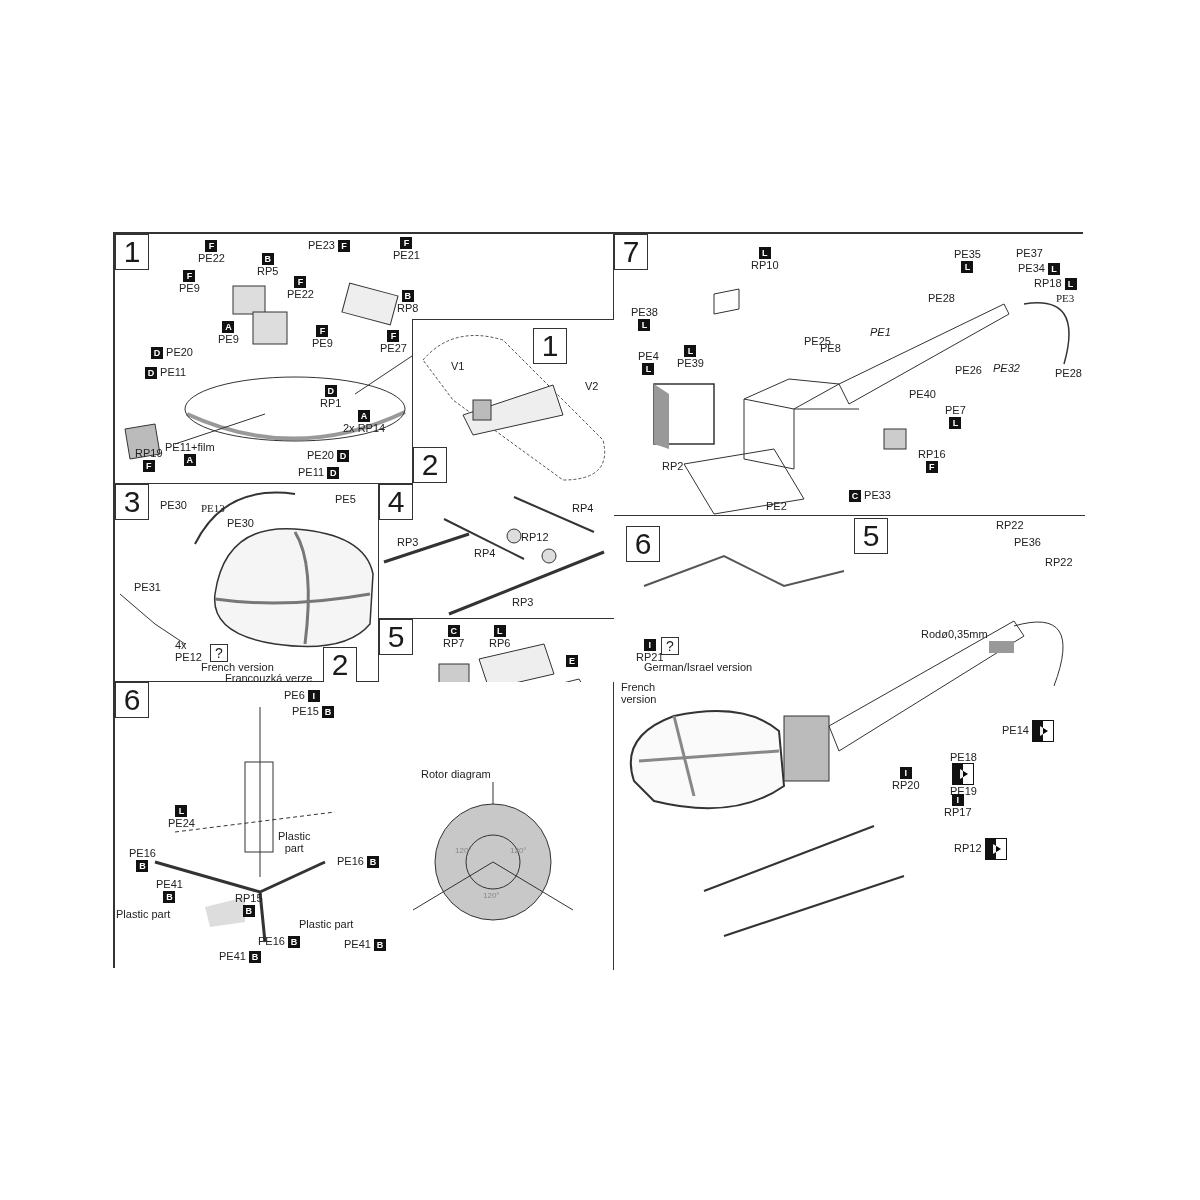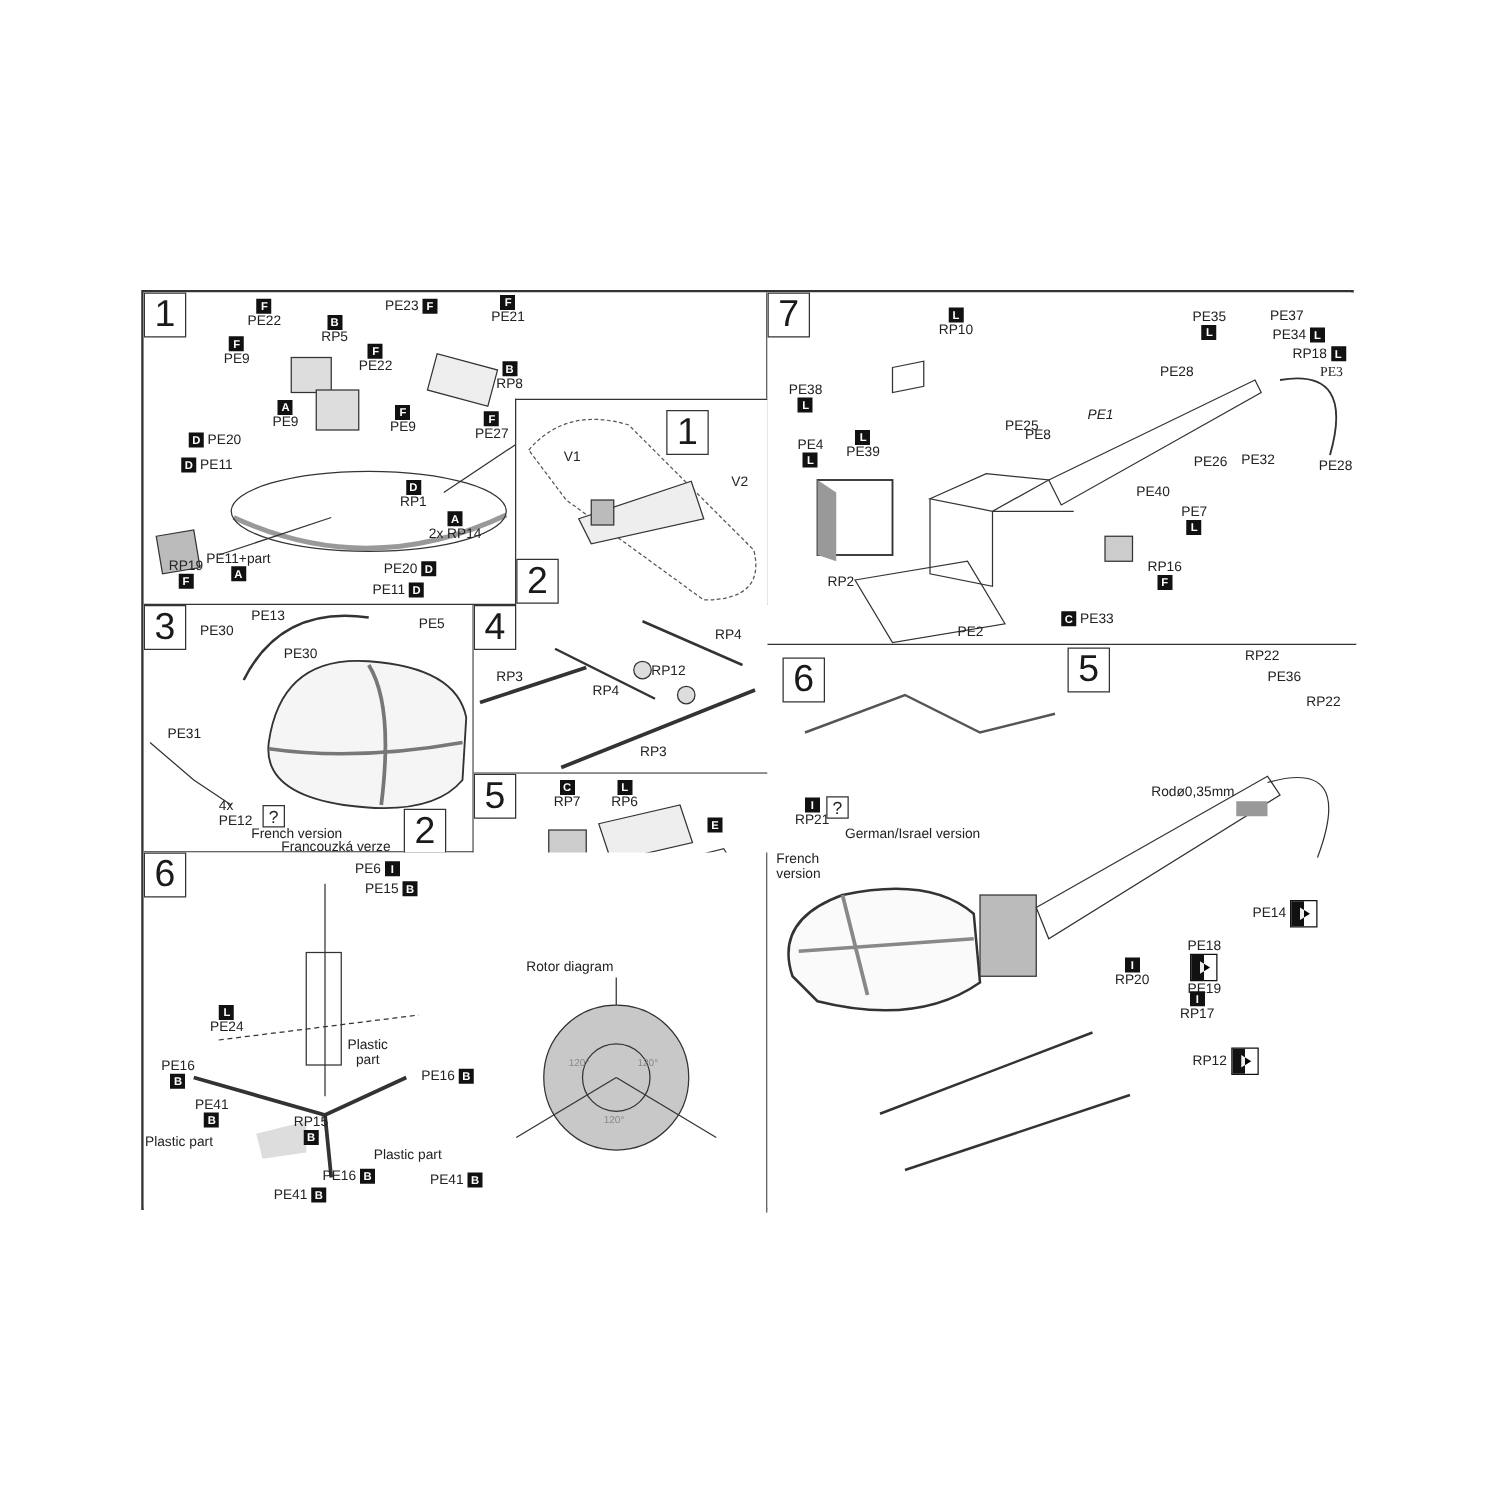--- a/index.html
+++ b/index.html
@@ -40,21 +40,21 @@
     <div class="lbl stack" style="left:172px;top:41px;"><span class="tag">F</span><br><span>PE22</span></div>
     <div class="lbl stack" style="left:282px;top:55px;"><span class="tag">B</span><br><span>RP8</span></div>
     <div class="lbl stack" style="left:103px;top:86px;"><span class="tag">A</span><br><span>PE9</span></div>
     <div class="lbl stack" style="left:197px;top:90px;"><span class="tag">F</span><br><span>PE9</span></div>
     <div class="lbl stack" style="left:265px;top:95px;"><span class="tag">F</span><br><span>PE27</span></div>
     <div class="lbl" style="left:36px;top:112px;"><span class="tag">D</span> <span>PE20</span></div>
     <div class="lbl" style="left:30px;top:132px;"><span class="tag">D</span> <span>PE11</span></div>
     <div class="lbl stack" style="left:205px;top:150px;"><span class="tag">D</span><br><span>RP1</span></div>
     <div class="lbl stack" style="left:228px;top:175px;"><span class="tag">A</span><br><span>2x RP14</span></div>
     <div class="lbl stack" style="left:20px;top:213px;"><span>RP19</span><br><span class="tag">F</span></div>
-    <div class="lbl stack" style="left:50px;top:207px;"><span>PE11+part</span><br><span class="tag">A</span></div>
+    <div class="lbl stack" style="left:50px;top:207px;"><span>PE11+film</span><br><span class="tag">A</span></div>
     <div class="lbl" style="left:192px;top:215px;"><span>PE20</span> <span class="tag">D</span></div>
     <div class="lbl" style="left:183px;top:232px;"><span>PE11</span> <span class="tag">D</span></div>
   </div>
 
   <div class="panel" style="left:297px;top:85px;width:202px;height:165px;border:none;border-left:1.5px solid #333;border-top:1.5px solid #333;">
     <svg width="202" height="165">
       <path d="M10 40 Q40 5 90 20 L190 120 Q200 160 150 160 L40 80 Z" fill="#fff" stroke="#555" stroke-dasharray="3 2"></path>
       <path d="M50 95 L140 65 L150 95 L60 115 Z" fill="#eee" stroke="#333"></path>
       <rect x="60" y="80" width="18" height="20" fill="#bbb" stroke="#333"></rect>
     </svg>
@@ -67,21 +67,21 @@
   <div class="panel" style="left:0;top:250px;width:264px;height:198px;border:none;border-right:1.5px solid #333;border-bottom:1.5px solid #333;">
     <div class="step" style="left:0;top:0;">3</div>
     <svg width="264" height="198">
       <path d="M100 110 Q110 40 180 45 Q250 50 258 90 L255 140 Q230 170 160 160 Q95 150 100 110 Z" fill="#f5f5f5" stroke="#333" stroke-width="1.5"></path>
       <path d="M180 48 Q200 80 190 160" fill="none" stroke="#777" stroke-width="3"></path>
       <path d="M100 115 Q170 125 255 110" fill="none" stroke="#777" stroke-width="3"></path>
       <path d="M80 60 Q110 0 180 10" fill="none" stroke="#333" stroke-width="2"></path>
       <path d="M5 110 L40 140 L70 160" fill="none" stroke="#333"></path>
     </svg>
     <div class="lbl" style="left:45px;top:15px;">PE30</div>
-    <div class="lbl" style="left:86px;top:3px;">PE13</div>
+    <div class="lbl" style="left:86px;top:18px;font-family:Liberation Serif, serif;">PE13</div>
     <div class="lbl" style="left:112px;top:33px;">PE30</div>
     <div class="lbl" style="left:220px;top:9px;">PE5</div>
     <div class="lbl" style="left:19px;top:97px;">PE31</div>
     <div class="lbl" style="left:60px;top:155px;white-space:pre;">4x
 PE12</div>
     <div class="lbl" style="left:95px;top:160px;"><span class="qbox">?</span></div>
     <div class="lbl" style="left:86px;top:177px;">French version</div>
     <div class="lbl" style="left:86px;top:188px;margin-left:24px;">Francouzká verze</div>
     <div class="step" style="left:208px;top:163px;">2</div>
   </div>
@@ -175,21 +175,21 @@
     <div class="lbl" style="left:48px;top:226px;">RP2</div>
     <div class="lbl" style="left:152px;top:266px;">PE2</div>
     <div class="lbl stack" style="left:340px;top:14px;"><span>PE35</span><br><span class="tag">L</span></div>
     <div class="lbl" style="left:402px;top:13px;">PE37</div>
     <div class="lbl" style="left:404px;top:28px;"><span>PE34</span> <span class="tag">L</span></div>
     <div class="lbl" style="left:420px;top:43px;"><span>RP18</span> <span class="tag">L</span></div>
     <div class="lbl" style="left:442px;top:58px;font-family:Liberation Serif, serif;">PE3</div>
     <div class="lbl" style="left:314px;top:58px;">PE28</div>
     <div class="lbl" style="left:441px;top:133px;">PE28</div>
     <div class="lbl" style="left:341px;top:130px;">PE26</div>
-    <div class="lbl" style="left:379px;top:128px;">PE32</div>
+    <div class="lbl" style="left:379px;top:128px;font-style:italic;">PE32</div>
     <div class="lbl" style="left:295px;top:154px;">PE40</div>
     <div class="lbl stack" style="left:331px;top:170px;"><span>PE7</span><br><span class="tag">L</span></div>
     <div class="lbl stack" style="left:304px;top:214px;"><span>RP16</span><br><span class="tag">F</span></div>
     <div class="lbl" style="left:235px;top:255px;"><span class="tag">C</span> <span>PE33</span></div>
   </div>
 
   <div class="panel" style="left:499px;top:282px;width:471px;height:454px;border:none;">
     <div class="step" style="left:12px;top:10px;">6</div>
     <div class="step" style="left:240px;top:2px;">5</div>
     <div class="step" style="left:62px;top:200px;">4</div>
@@ -198,21 +198,21 @@
       <path d="M60 200 L80 280 M25 245 L165 235" stroke="#888" stroke-width="3" fill="none"></path>
       <rect x="170" y="200" width="45" height="65" fill="#bbb" stroke="#333"></rect>
       <path d="M215 210 L400 105 L410 120 L225 235 Z" fill="none" stroke="#333"></path>
       <path d="M400 110 Q470 90 440 170" fill="none" stroke="#333"></path>
       <path d="M90 375 L260 310 M110 420 L290 360" stroke="#333" stroke-width="2" fill="none"></path>
       <path d="M30 70 L110 40 L170 70 L230 55" stroke="#555" stroke-width="2" fill="none"></path>
       <rect x="375" y="125" width="25" height="12" fill="#999"></rect>
     </svg>
     <div class="lbl stack" style="left:22px;top:122px;"><span class="tag">I</span><br><span>RP21</span></div>
     <div class="lbl" style="left:47px;top:121px;"><span class="qbox">?</span></div>
-    <div class="lbl" style="left:30px;top:145px;margin-left:32px;">German/Israel version</div>
+    <div class="lbl" style="left:30px;top:145px;">German/Israel version</div>
     <div class="lbl" style="left:7px;top:165px;white-space:pre;">French
 version</div>
     <div class="lbl" style="left:382px;top:3px;">RP22</div>
     <div class="lbl" style="left:400px;top:20px;">PE36</div>
     <div class="lbl" style="left:431px;top:40px;">RP22</div>
     <div class="lbl" style="left:307px;top:112px;">Rodø0,35mm</div>
     <div class="lbl" style="left:388px;top:204px;"><span>PE14</span> <span class="arrow-tag"></span></div>
     <div class="lbl stack" style="left:336px;top:235px;"><span>PE18</span><br><span class="arrow-tag"></span><br><span>PE19</span></div>
     <div class="lbl stack" style="left:278px;top:250px;"><span class="tag">I</span><br><span>RP20</span></div>
     <div class="lbl stack" style="left:330px;top:277px;"><span class="tag">I</span><br><span>RP17</span></div>

